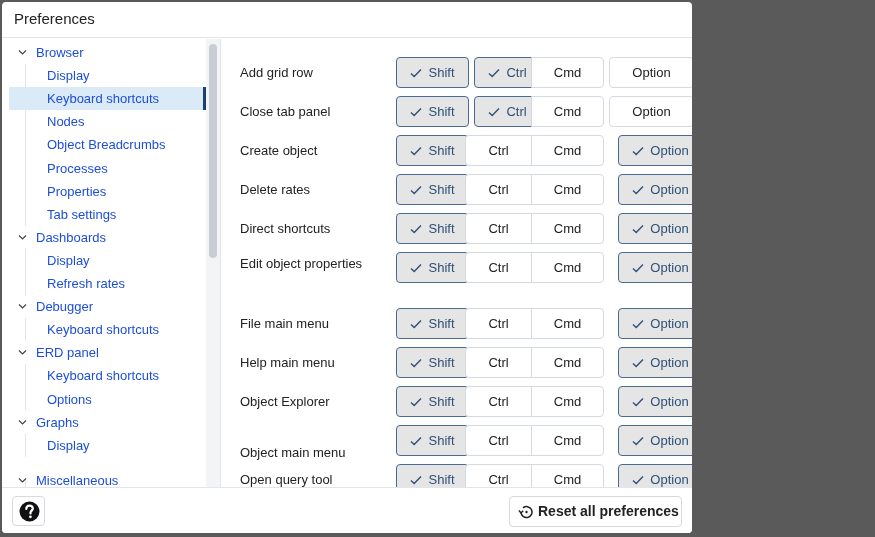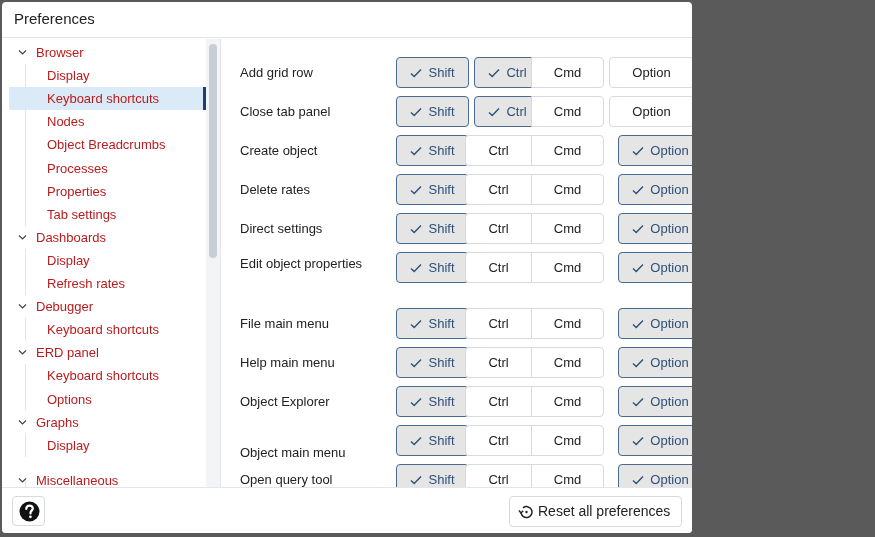--- a/index.html
+++ b/index.html
@@ -25,21 +25,21 @@
   }
   .sb-scroll {
     position: absolute; left: 204px; top: 0; width: 14px; height: 448px; background: #f3f4f6;
   }
   .sb-thumb {
     position: absolute; left: 3px; top: 5px; width: 8px; height: 214px;
     background: #c9ced6; border-radius: 4px;
   }
   .tree-item {
     position: absolute; left: 7px; width: 197px; height: 23px; line-height: 23px;
-    font-size: 13px; color: #b91c1c; cursor: pointer; white-space: nowrap;
+    font-size: 13px; color: #1d4ed8; cursor: pointer; white-space: nowrap;
   }
   .tree-item.parent { padding-left: 27px; }
   .tree-item.child { padding-left: 38px; }
   .tree-item.selected { background: #dbeaf7; border-right: 3px solid #1f3f6e; }
   .chev { position: absolute; left: 9px; top: 8px; width: 9px; height: 7px; }
   .guide { position: absolute; left: 23px; width: 1px; background: #e3e5ea; }
 
   
   .main {
     position: absolute; left: 220px; top: 37px; width: 649px; height: 448px; overflow: hidden;
@@ -81,21 +81,21 @@
     position: absolute; left: 10px; top: 8px; width: 33px; height: 30px;
     border: 1px solid #d5d9e0; border-radius: 4px; background: #fff; cursor: pointer;
   }
   .help-btn svg { position: absolute; left: 6px; top: 4px; }
   .fbtn {
     position: absolute; top: 8px; height: 31px; line-height: 29px; font-size: 14px;
     border: 1px solid #d5d9e0; border-radius: 4px; background: #fff; color: #222;
     cursor: pointer; padding-left: 28px; white-space: nowrap;
   }
   .fbtn svg { position: absolute; left: 8px; top: 7px; }
-  .reset-btn { left: 507px; width: 173px; }
+  .reset-btn { left: 507px; width: 173px; font-weight: bold; }
   .cancel-btn { left: 701px; width: 82px; }
   .save-btn { left: 790px; width: 71px; background: #8da7c1; border-color: #8da7c1; color: #eef3f8; }
 </style>
 </head>
 <body>
 
 <div class="dialog">
   <div class="titlebar">
     <div class="title">Preferences</div>
     <div class="tb-icon" style="left:808px;">
@@ -201,21 +201,21 @@
             <path d="M1 5.5 L4.2 8.5 L11 1.5" fill="none" stroke="currentColor" stroke-width="1.4"></path>
           </svg><span>Shift</span></div>
         <div class="btn b-ctrl" style="top: 0px;"><span>Ctrl</span></div>
         <div class="btn b-cmd" style="top: 0px;"><span>Cmd</span></div>
         <div class="btn b-opt on" style="top: 0px;"><svg class="ck" viewBox="0 0 12 10">
             <path d="M1 5.5 L4.2 8.5 L11 1.5" fill="none" stroke="currentColor" stroke-width="1.4"></path>
           </svg><span>Option</span></div>
         <div class="keyinput" style="top: 0px;">d</div>
       </div>
       <div class="row" style="top: 174px;">
-        <div class="row-label" style="top: 6px;">Direct settings</div>
+        <div class="row-label" style="top: 6px;">Direct shortcuts</div>
         <div class="btn b-shift on" style="top: 0px;"><svg class="ck" viewBox="0 0 12 10">
             <path d="M1 5.5 L4.2 8.5 L11 1.5" fill="none" stroke="currentColor" stroke-width="1.4"></path>
           </svg><span>Shift</span></div>
         <div class="btn b-ctrl" style="top: 0px;"><span>Ctrl</span></div>
         <div class="btn b-cmd" style="top: 0px;"><span>Cmd</span></div>
         <div class="btn b-opt on" style="top: 0px;"><svg class="ck" viewBox="0 0 12 10">
             <path d="M1 5.5 L4.2 8.5 L11 1.5" fill="none" stroke="currentColor" stroke-width="1.4"></path>
           </svg><span>Option</span></div>
         <div class="keyinput" style="top: 0px;">g</div>
       </div>

